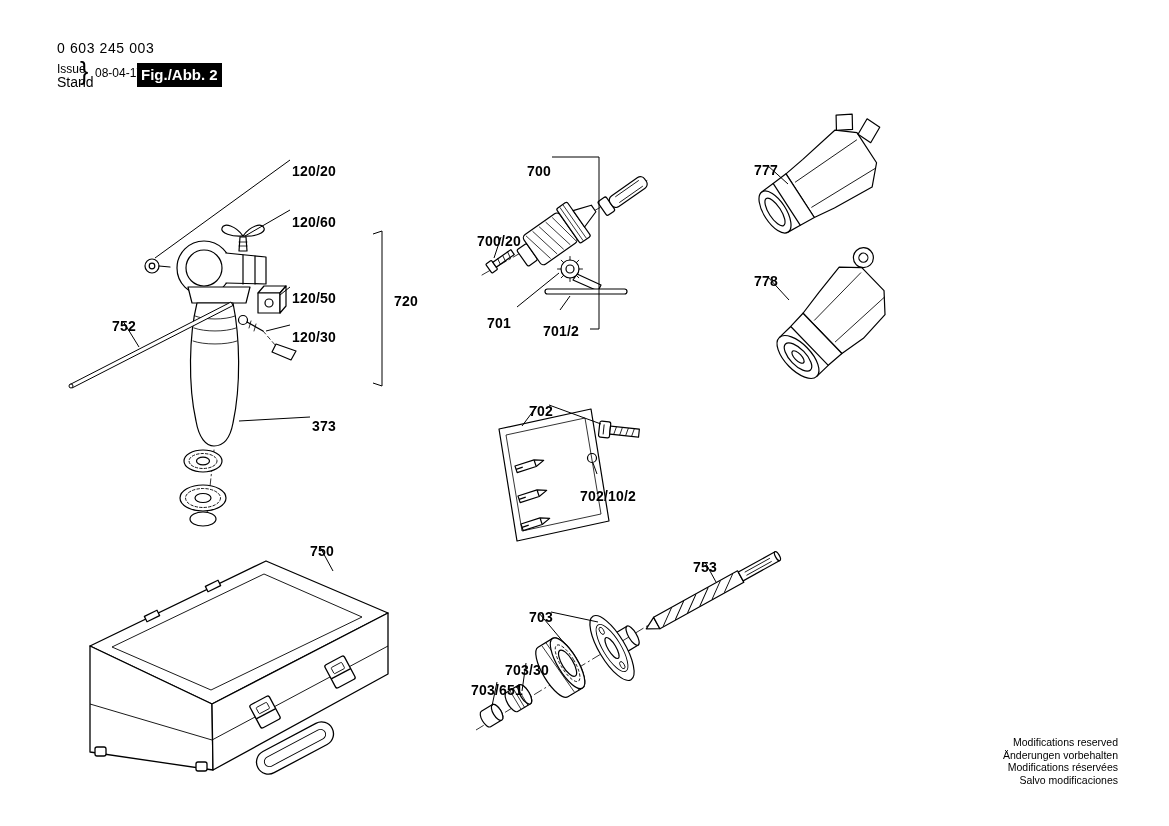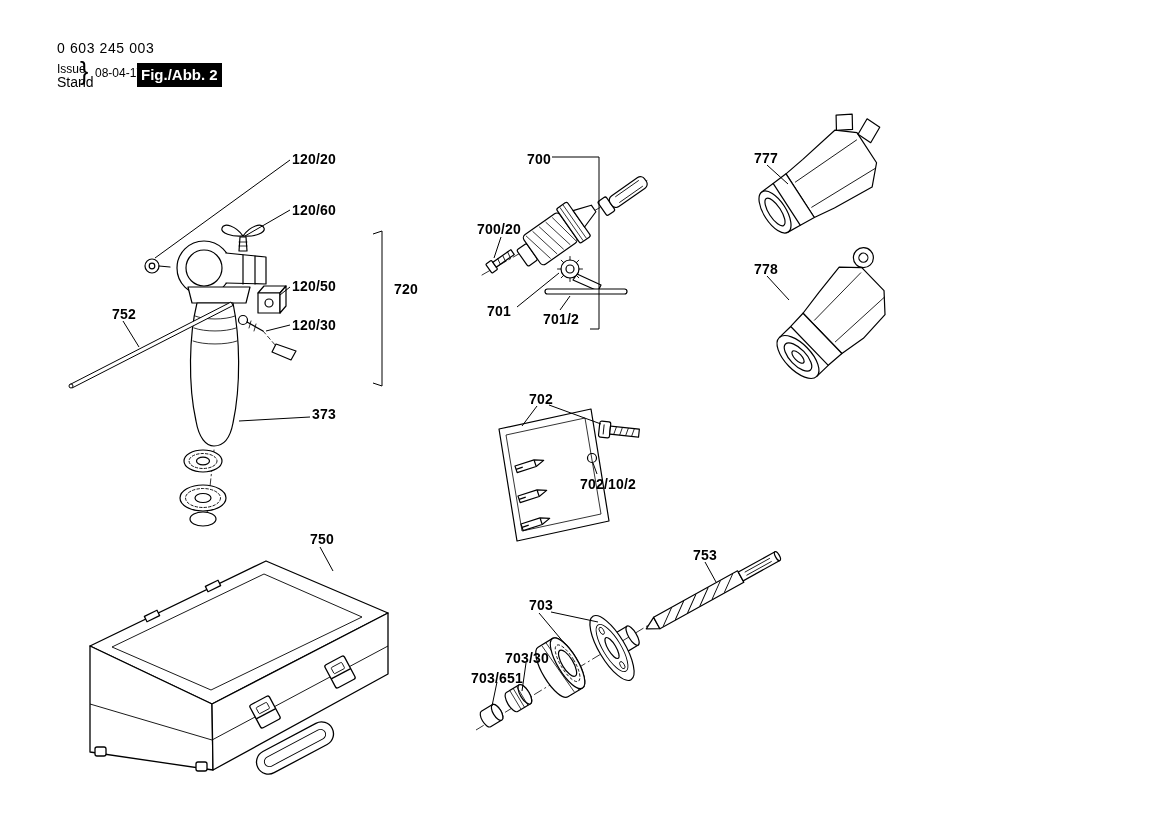--- a/index.html
+++ b/index.html
@@ -7,21 +7,21 @@
   .page {
     position: relative; width: 1169px; height: 826px;
     background: #ffffff; color: #000;
     font-family: "Liberation Sans", "DejaVu Sans", sans-serif;
     overflow: hidden;
     text-align: right;
   }
   .page svg { position: absolute; left: 0; top: 0; }
   .callout {
     position: absolute; font-size: 14px; font-weight: 700;
-    white-space: nowrap; letter-spacing: 0.2px;
+    white-space: nowrap; letter-spacing: 0.2px; margin-top: 12px;
   }
   .part-number { position: absolute; left: 57px; top: 40px; font-size: 14px; letter-spacing: 0.6px; }
   .issue-word  { position: absolute; left: 57px; top: 62px; font-size: 12px; }
   .stand-word  { position: absolute; left: 57px; top: 74px; font-size: 14px; }
   .brace       { position: absolute; left: 80px; top: 57px; font-size: 25px; font-weight: 300; }
   .date        { position: absolute; left: 95px; top: 66px; font-size: 12px; }
   .fig-badge   {
     position: absolute; left: 137px; top: 63px;
     background: #000; color: #fff;
     font-size: 15px; font-weight: 700; padding: 3px 4px 4px;
@@ -312,14 +312,20 @@
   <div class="callout" style="left:754px;top:150px">777</div>
   <div class="callout" style="left:754px;top:261px">778</div>
   <div class="callout" style="left:529px;top:391px">702</div>
   <div class="callout" style="left:580px;top:476px">702/10/2</div>
   <div class="callout" style="left:310px;top:531px">750</div>
   <div class="callout" style="left:693px;top:547px">753</div>
   <div class="callout" style="left:529px;top:597px">703</div>
   <div class="callout" style="left:505px;top:650px">703/30</div>
   <div class="callout" style="left:471px;top:670px">703/651</div>
 
+  <div class="mods">
+    <div>Modifications reserved</div>
+    <div>Änderungen vorbehalten</div>
+    <div>Modifications réservées</div>
+    <div>Salvo modificaciones</div>
+  </div>
 
 </div>
 
 </body></html>

